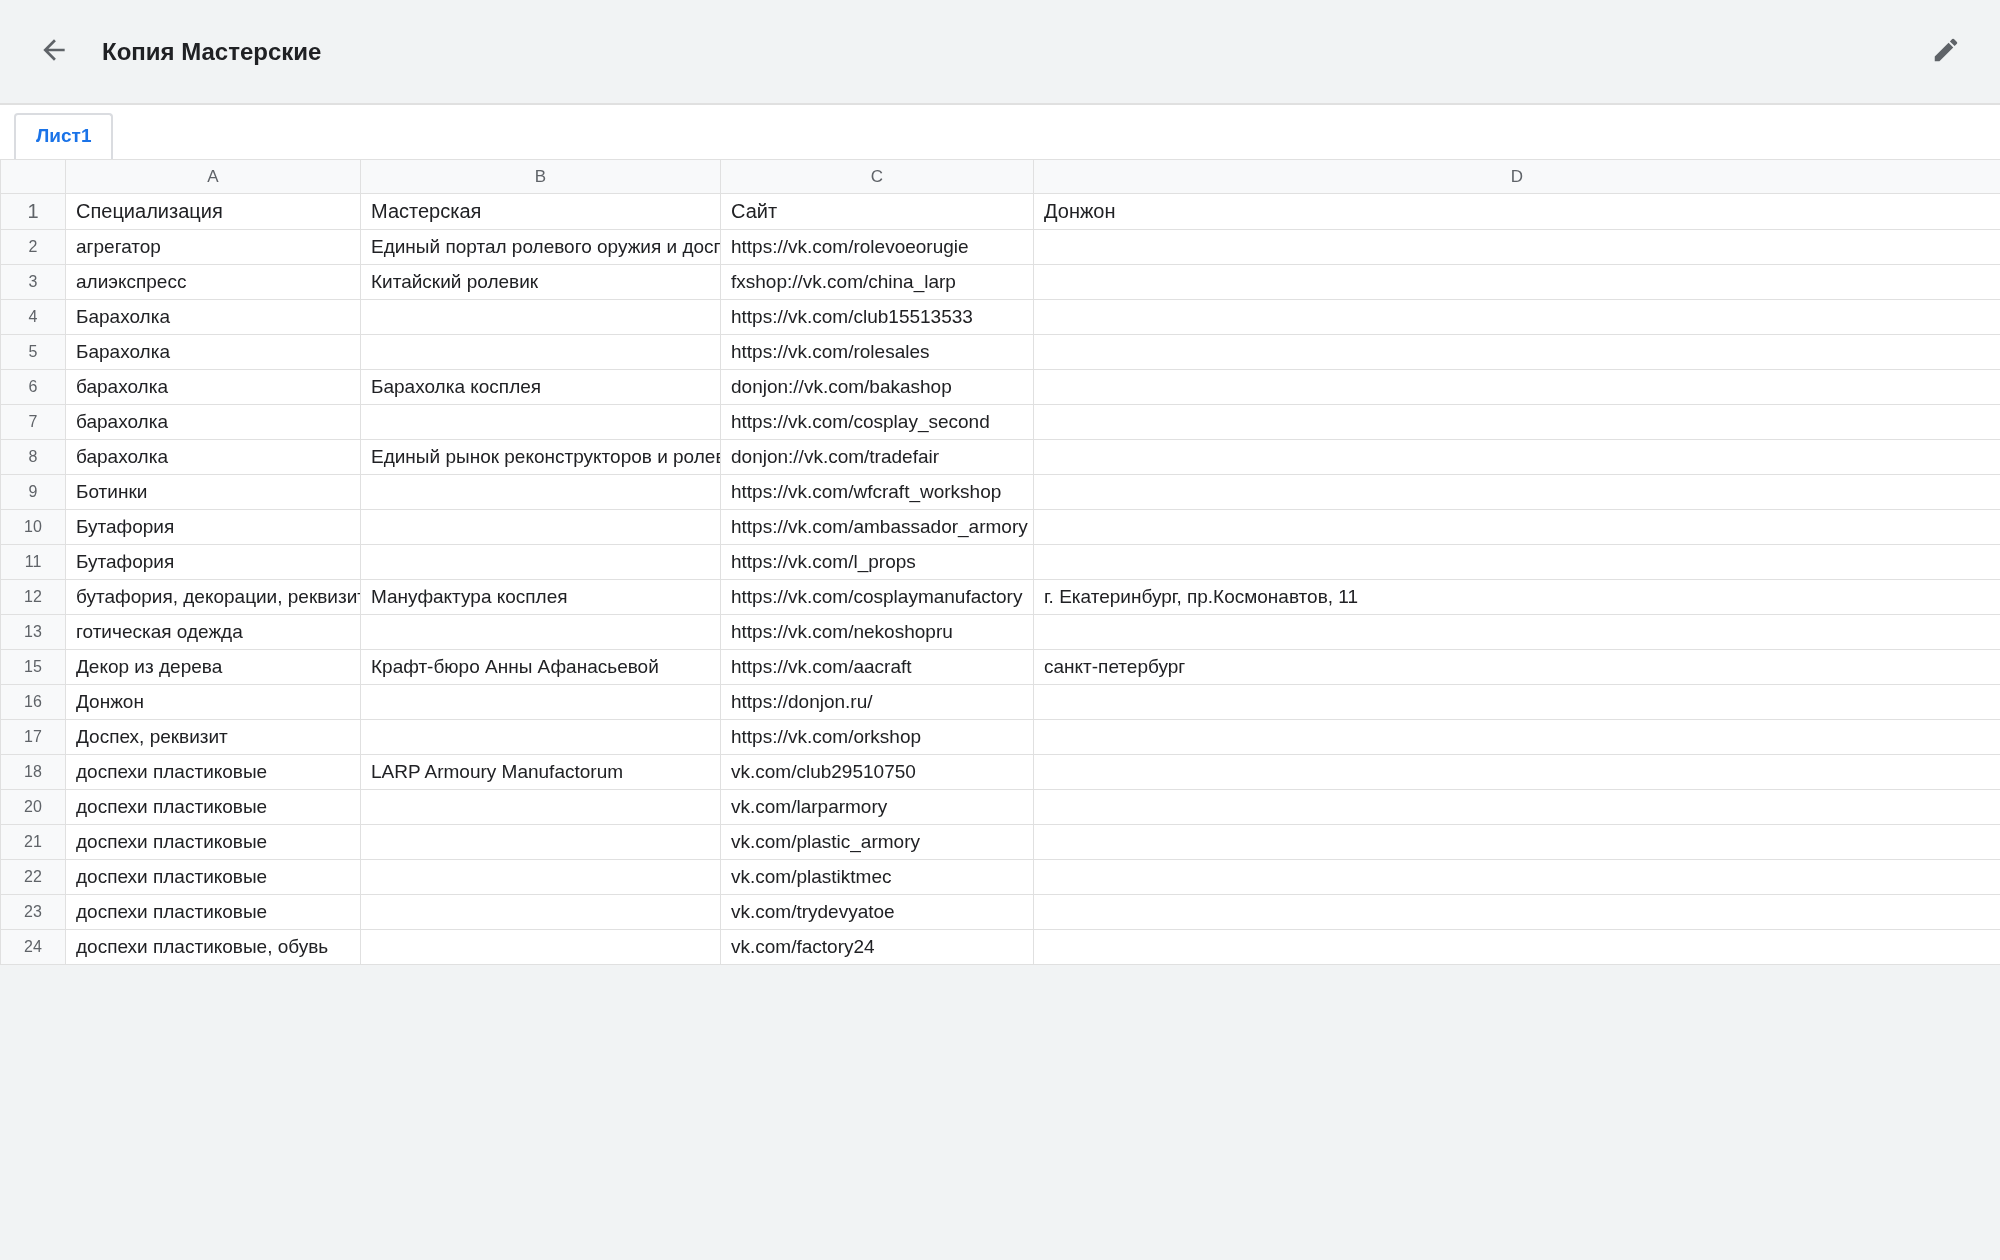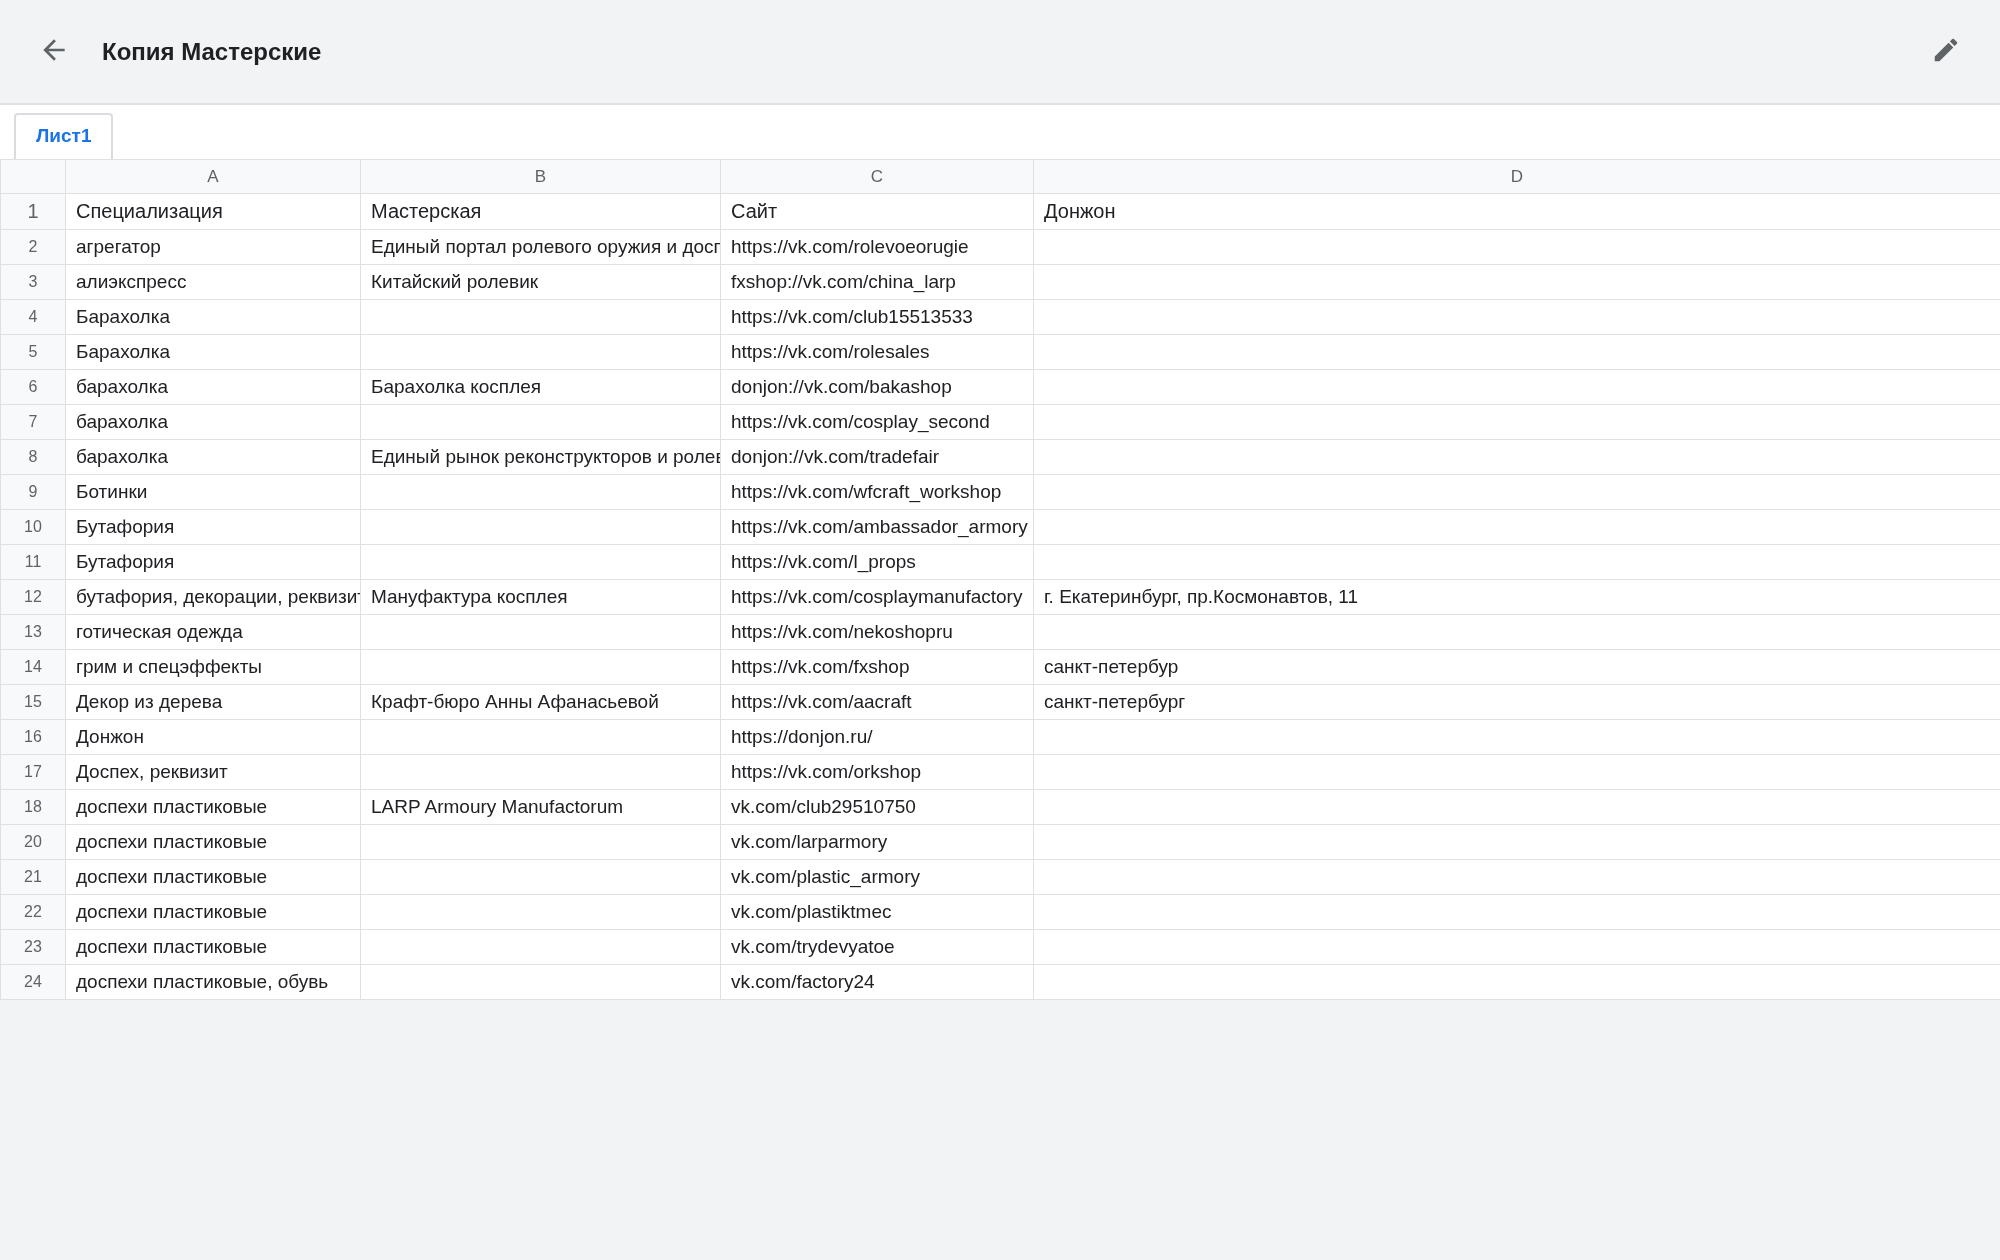--- a/index.html
+++ b/index.html
@@ -239,27 +239,20 @@
           <td>г. Екатеринбург, пр.Космонавтов, 11</td>
         </tr>
         <tr>
           <td class="rownum">13</td>
           <td>готическая одежда</td>
           <td></td>
           <td class="link">https://vk.com/nekoshopru</td>
           <td></td>
         </tr>
         <tr>
-          <td class="rownum">14</td>
-          <td>грим и спецэффекты</td>
-          <td></td>
-          <td class="link">https://vk.com/fxshop</td>
-          <td>санкт-петербур</td>
-        </tr>
-        <tr>
           <td class="rownum">15</td>
           <td>Декор из дерева</td>
           <td>Крафт-бюро Анны Афанасьевой</td>
           <td class="link">https://vk.com/aacraft</td>
           <td>санкт-петербург</td>
         </tr>
         <tr>
           <td class="rownum">16</td>
           <td>Донжон</td>
           <td></td>

